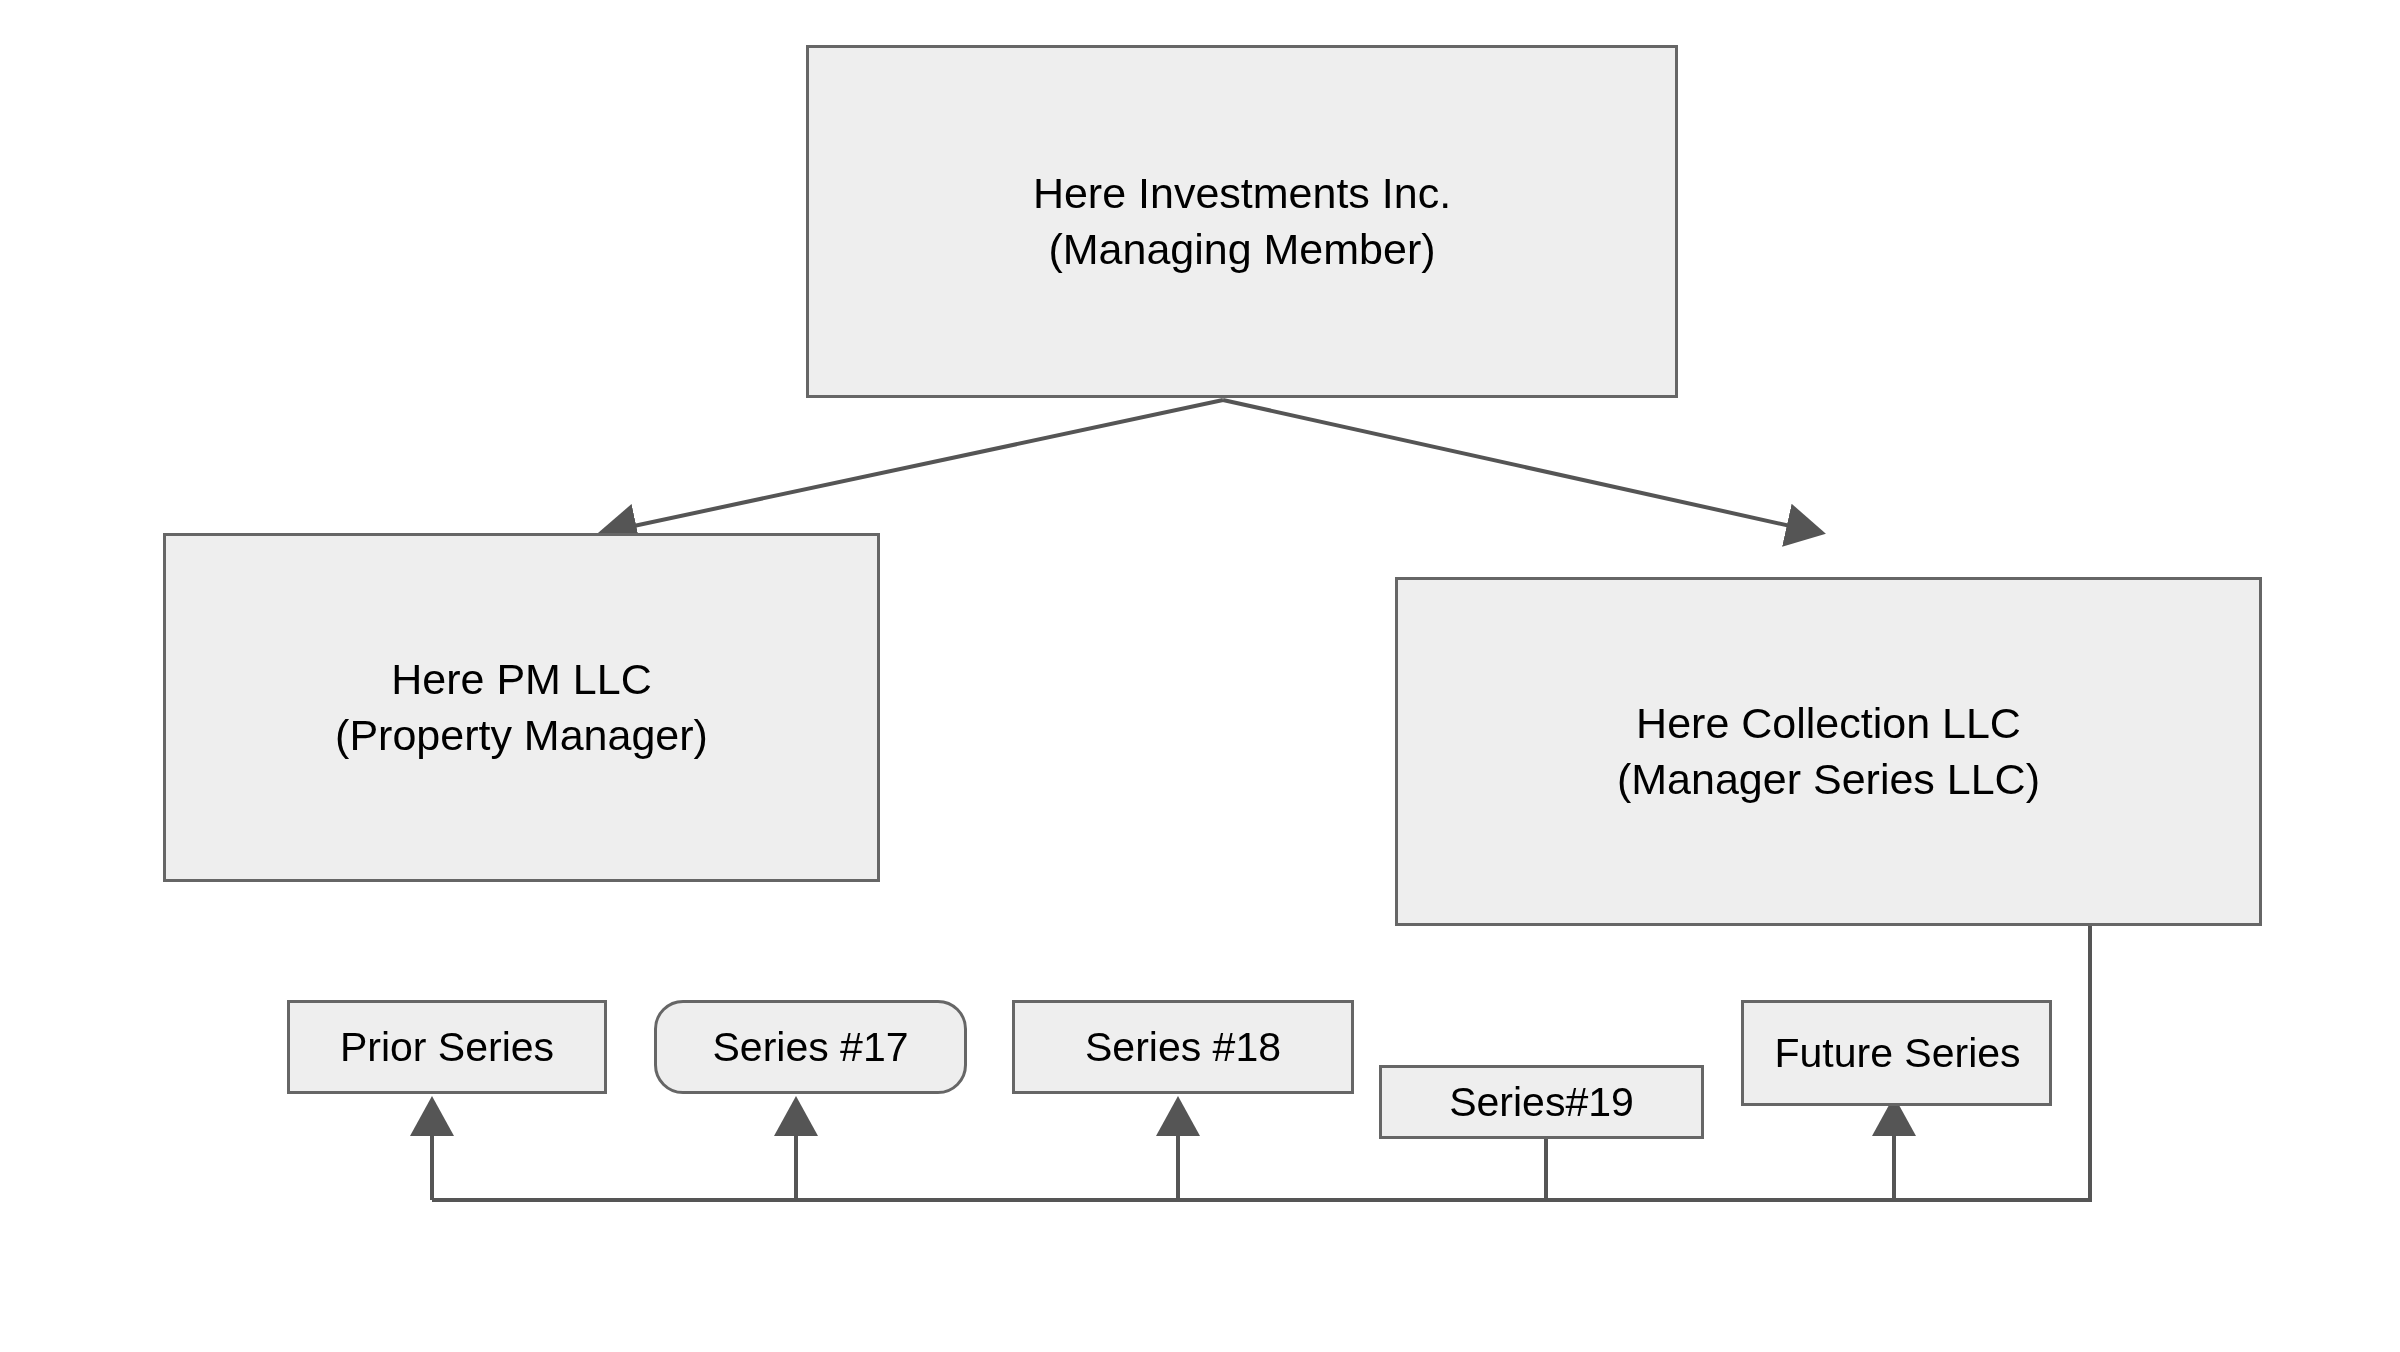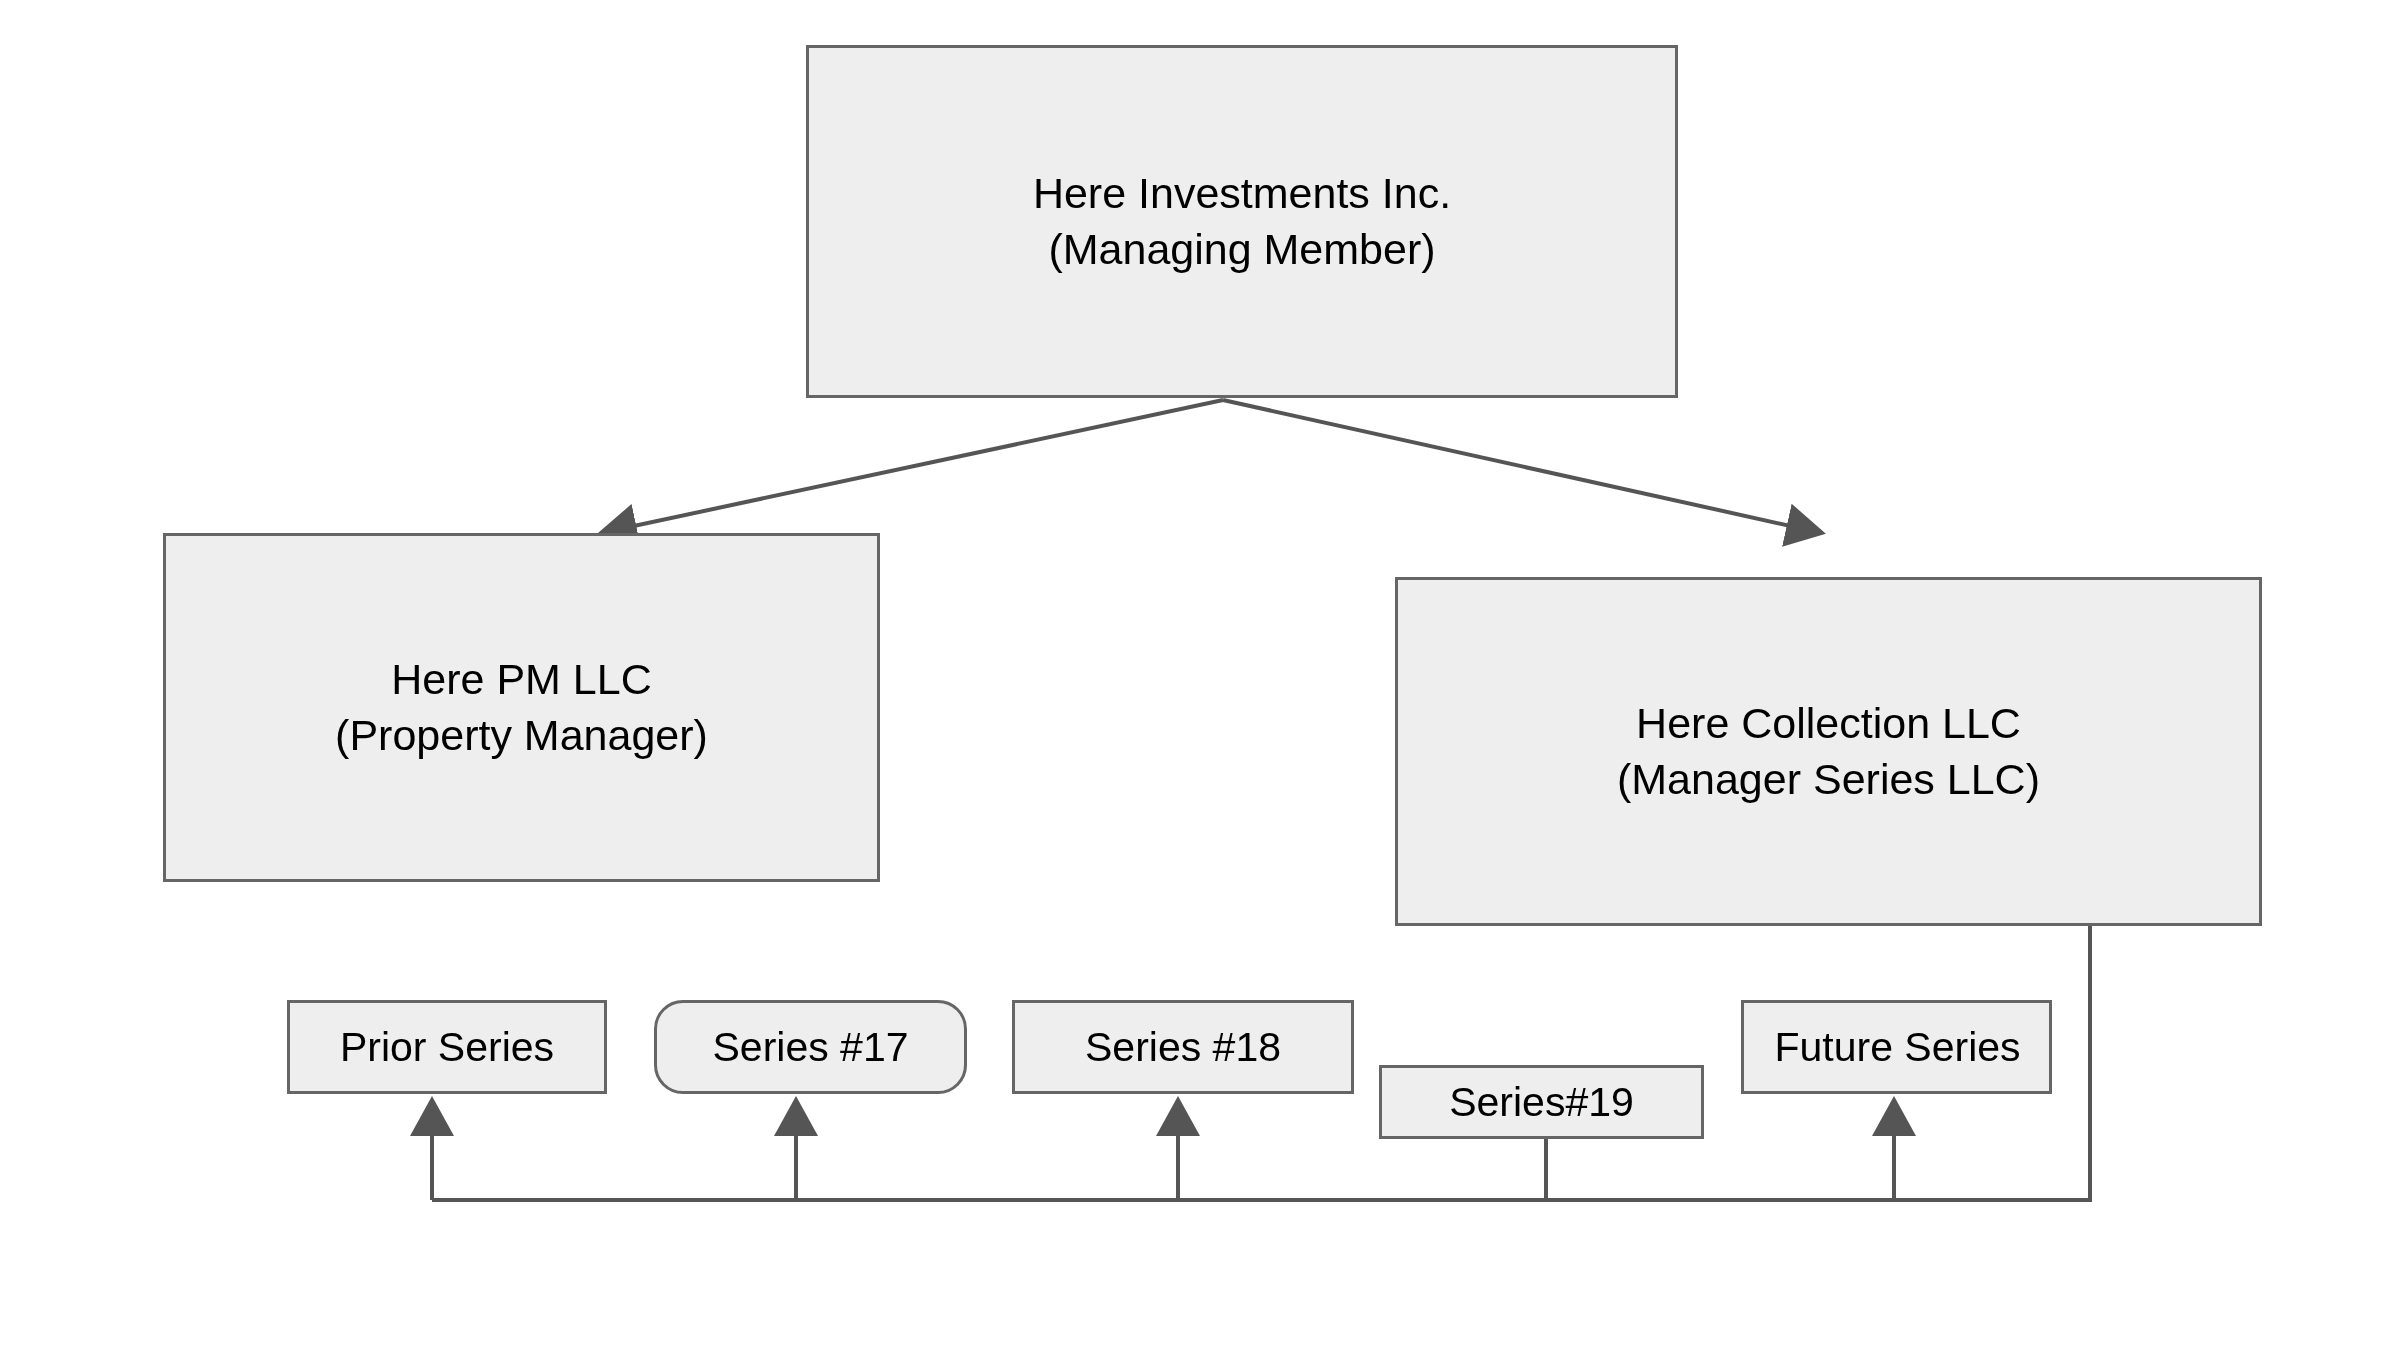--- a/index.html
+++ b/index.html
@@ -112,17 +112,17 @@
   </div>
 
   <div class="node series" style="left:1012px; top:1000px; width:342px; height:94px;">
     <span class="line1">Series #18</span>
   </div>
 
   <div class="node series" style="left:1379px; top:1024px; width:325px; height:74px;margin-top:41px;">
     <span class="line1">Series#19</span>
   </div>
 
-  <div class="node series overflow" style="left:1741px; top:1000px; width:311px; height:94px;">
+  <div class="node series overflow" style="left:1741px; top:1000px; width:311px; height:106px;">
     <span class="line1">Future Series</span>
   </div>
 
 </div>
 
 </body></html>

